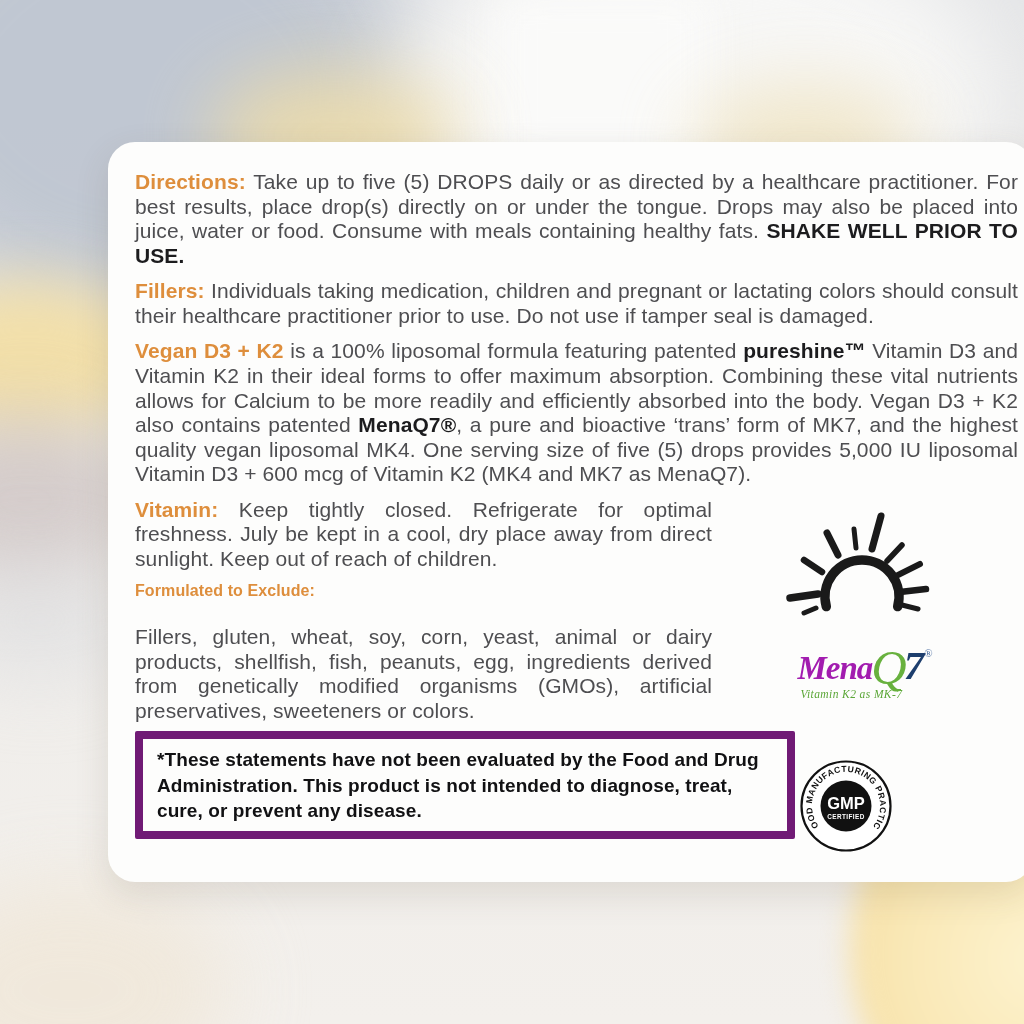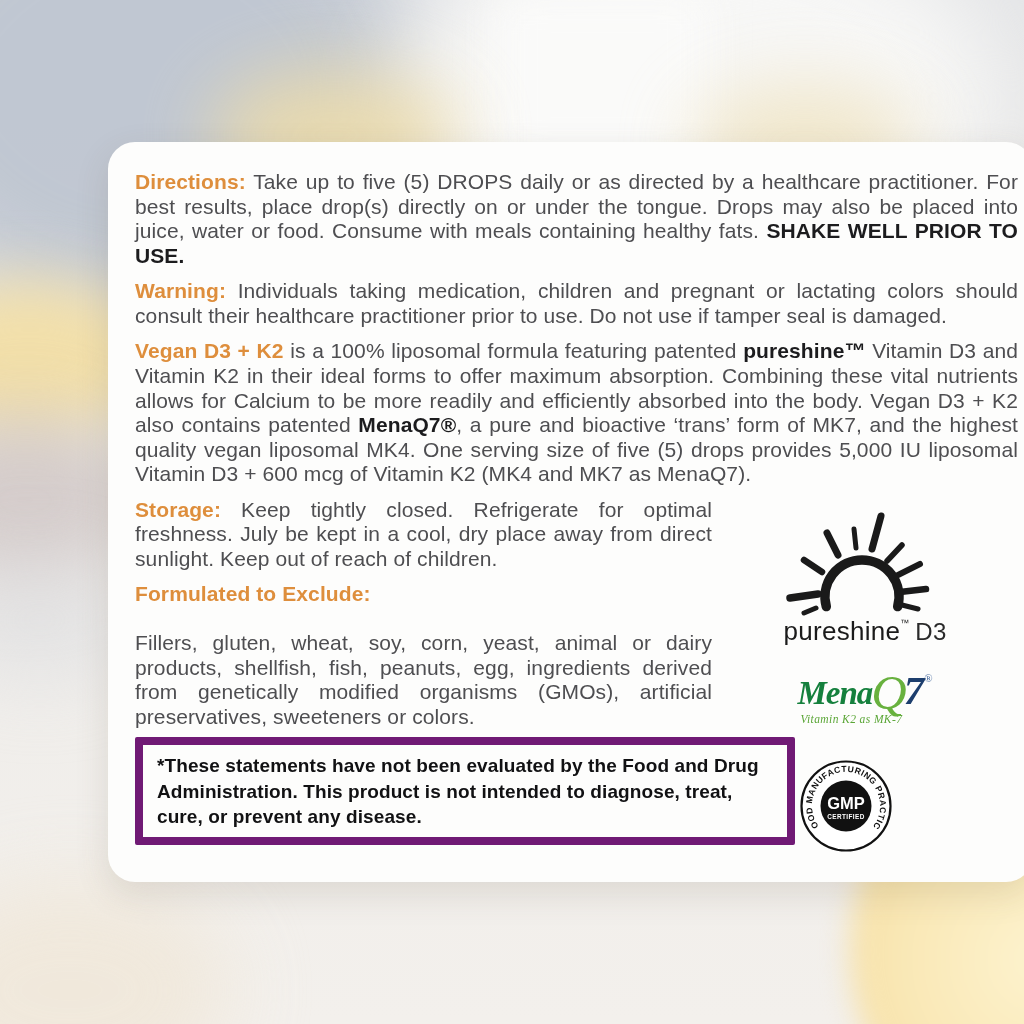--- a/index.html
+++ b/index.html
@@ -29,31 +29,31 @@
     background:#fdfdfc;border-radius:27px;box-shadow:0 12px 34px rgba(90,80,60,.14);
     padding:28px 15px 0 27px;
   }
   .para{margin:0 0 11px 0;font-size:21px;line-height:1.17;letter-spacing:.1px;
     color:#4e4e51;text-align:justify;}
   .hd{color:#de8e3c;font-weight:bold;}
   .bld{color:#1c1c1e;font-weight:bold;}
   .row{display:flex;margin-bottom:8px;}
   .col-left{width:577px;}
   .col-right{flex:1;display:flex;flex-direction:column;align-items:center;padding-top:6px;}
-  .hd-block{margin:0 0 5px 0;font-size:21px;line-height:1.17;}
+  .hd-block{margin:0 0 5px 0;font-size:16px;line-height:1.17;}
   
   .pureshine{display:flex;flex-direction:column;align-items:center;color:#1a1a1a;}
   .pureshine svg{display:block;}
   .ps-text{font-size:26px;letter-spacing:.3px;margin-top:-6px;white-space:nowrap;color:#1b1b1b;}
   .ps-tm{font-size:9px;vertical-align:14px;letter-spacing:0;}
   .ps-d3{font-size:24px;margin-left:6px;color:#2a2a2a;}
   
   .menaq7{margin-top:16px;text-align:left;font-family:"Liberation Serif","DejaVu Serif",serif;
     font-style:italic;white-space:nowrap;line-height:1;}
-  .mn{color:#15803d;font-size:33px;font-weight:600;letter-spacing:-1px;}
+  .mn{color:#a21caf;font-size:33px;font-weight:600;letter-spacing:-1px;}
   .mq{color:#68b13e;font-size:49px;font-weight:500;margin:0 -3px 0 -1px;position:relative;top:5px;}
   .m7{color:#1d3e6d;font-size:41px;font-weight:600;}
   .mr{color:#4a6da0;font-size:11px;vertical-align:22px;font-style:normal;}
   .m-tag{color:#5aa636;font-size:11.5px;letter-spacing:.4px;margin-top:2px;padding-left:3px;}
   
   .disclaimer{
     box-sizing:border-box;width:660px;border:8px solid #701a75;border-radius:2px;
     padding:8px 14px;margin-top:4px;
     font-size:19px;font-weight:bold;line-height:1.33;color:#111113;letter-spacing:.1px;
   }
@@ -74,27 +74,27 @@
   <div class="blob b-left-fade"></div>
   <div class="blob b-lemon2"></div>
   <div class="blob b-lemon"></div>
   <div class="blob b-bl-warm"></div>
 </div>
 
 <div class="card">
 
   <p class="para"><span class="hd">Directions:</span> <span>Take up to five (5) DROPS daily or as directed by a healthcare practitioner. For best results, place drop(s) directly on or under the tongue. Drops may also be placed into juice, water or food. Consume with meals containing healthy fats.</span> <span class="bld">SHAKE WELL PRIOR TO USE</span><span class="bld">.</span></p>
 
-  <p class="para"><span class="hd">Warning:</span> <span>Individuals taking medication, children and pregnant or lactating colors should consult their healthcare practitioner prior to use. Do not use if tamper seal is damaged.</span></p>
+  <p class="para"><span class="hd">Fillers:</span> <span>Individuals taking medication, children and pregnant or lactating colors should consult their healthcare practitioner prior to use. Do not use if tamper seal is damaged.</span></p>
 
   <p class="para"><span class="hd">Vegan D3 + K2</span> <span>is a 100% liposomal formula featuring patented</span> <span class="bld">pureshine™</span> <span>Vitamin D3 and Vitamin K2 in their ideal forms to offer maximum absorption. Combining these vital nutrients allows for Calcium to be more readily and efficiently absorbed into the body. Vegan D3 + K2 also contains patented</span> <span class="bld">MenaQ7®</span><span>, a pure and bioactive ‘trans’ form of MK7, and the highest quality vegan liposomal MK4. One serving size of five (5) drops provides 5,000 IU liposomal Vitamin D3 + 600 mcg of Vitamin K2 (MK4 and MK7 as MenaQ7).</span></p>
 
   <div class="row">
     <div class="col-left">
-      <p class="para"><span class="hd">Storage:</span> <span>Keep tightly closed. Refrigerate for optimal freshness. July be kept in a cool, dry place away from direct sunlight. Keep out of reach of children.</span></p>
+      <p class="para"><span class="hd">Vitamin:</span> <span>Keep tightly closed. Refrigerate for optimal freshness. July be kept in a cool, dry place away from direct sunlight. Keep out of reach of children.</span></p>
       <p class="para hd-block"><span class="hd">Formulated to Exclude:</span></p>
       <p class="para" style="margin-bottom:0;margin-top:24px;"><span>Fillers, gluten, wheat, soy, corn, yeast, animal or dairy products, shellfish, fish, peanuts, egg, ingredients derived from genetically modified organisms (GMOs), artificial preservatives, sweeteners or colors.</span></p>
     </div>
 
     <div class="col-right">
 
       <div class="pureshine">
         <svg width="170" height="118" viewBox="0 0 170 118">
           <g stroke="#1a1a1a" stroke-linecap="round" fill="none">
             <path d="M 46.3 102.6 A 37 37 0 1 1 117.7 102.6" stroke-width="9.5"></path>
@@ -103,21 +103,20 @@
             <line x1="42" y1="68" x2="24" y2="56" stroke-width="6.5"></line>
             <line x1="58" y1="51" x2="47" y2="29" stroke-width="7"></line>
             <line x1="76" y1="44" x2="74" y2="25" stroke-width="5"></line>
             <line x1="92" y1="45" x2="101" y2="12" stroke-width="7"></line>
             <line x1="107" y1="57" x2="122" y2="41" stroke-width="5.5"></line>
             <line x1="116" y1="72" x2="140" y2="60" stroke-width="6"></line>
             <line x1="120" y1="88" x2="146" y2="85" stroke-width="6.5"></line>
             <line x1="118" y1="100" x2="138" y2="105" stroke-width="5"></line>
           </g>
         </svg>
-        <div class="ps-text"><span>pureshine</span><span class="ps-tm">™</span><span class="ps-d3">D3</span></div>
       </div>
 
       <div class="menaq7">
         <div><span class="mn">Mena</span><span class="mq">Q</span><span class="m7">7</span><span class="mr">®</span></div>
         <div class="m-tag">Vitamin K2 as MK-7</div>
       </div>
     </div>
   </div>
 
   <div class="disclaimer">

